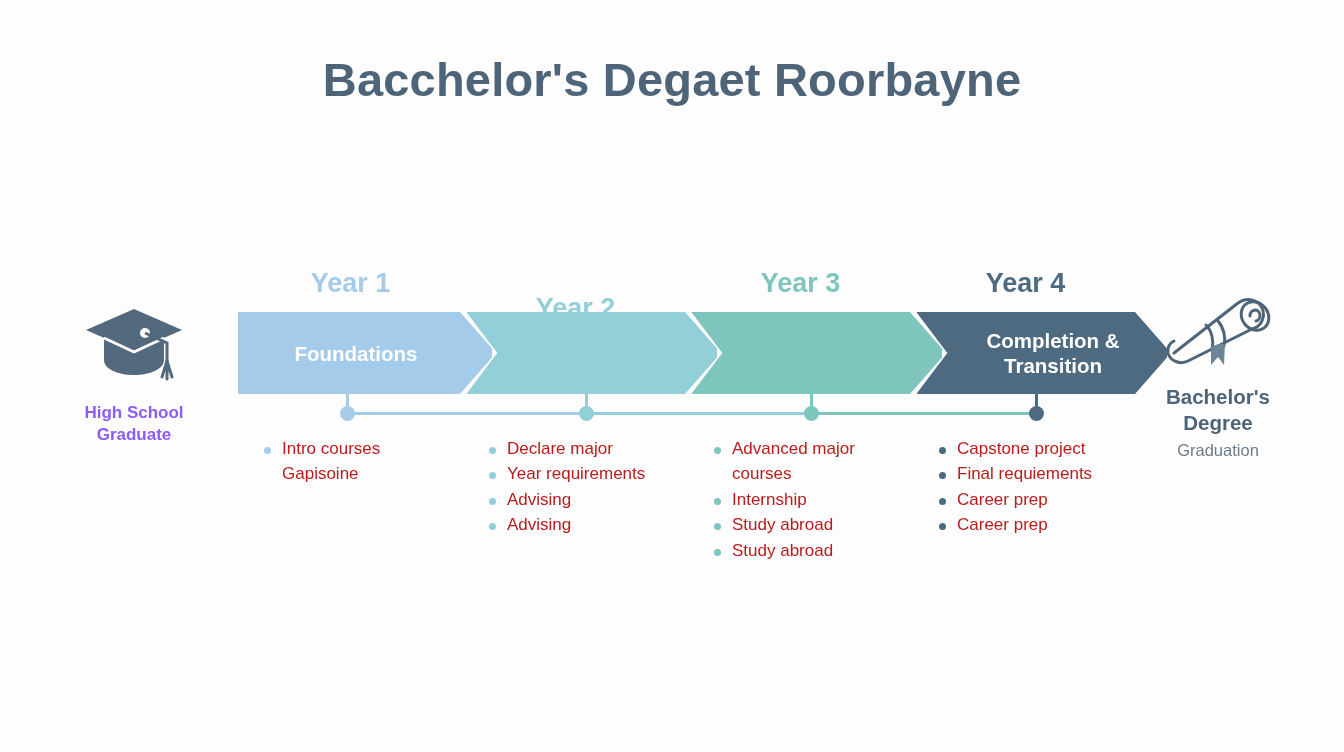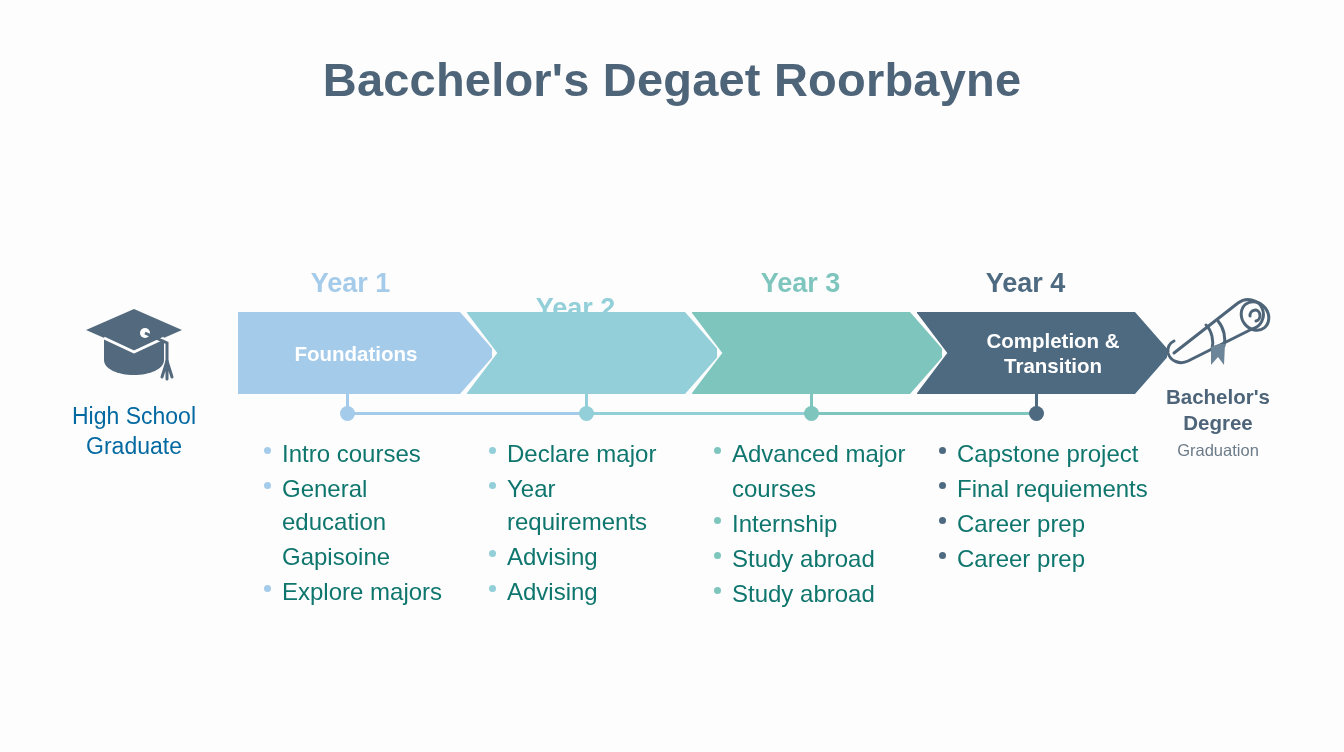--- a/index.html
+++ b/index.html
@@ -46,23 +46,23 @@
     text-align: center;
   }
   #start-node .cap-icon {
     height: 86px;
     display: flex;
     align-items: center;
     justify-content: center;
   }
   #start-node .node-label {
     margin-top: 16px;
-    font-size: 23px;
-    font-weight: normal;
-    color: #0369a1;
+    font-size: 17px;
+    font-weight: bold;
+    color: #8b5cf6;
     line-height: 1.3;
   }
 
   
   #end-node {
     position: absolute;
     left: 1123px;
     top: 290px;
     width: 190px;
     text-align: center;
@@ -158,22 +158,22 @@
 
   
   .bullet-col {
     position: absolute;
     top: 437px;
     width: 215px;
   }
   .bullet-item {
     position: relative;
     padding-left: 22px;
-    font-size: 24px;
-    color: #0f766e;
+    font-size: 17px;
+    color: #b91c1c;
     line-height: 1.38;
     margin-bottom: 2px;
   }
   .bullet-item .dot {
     position: absolute;
     left: 4px;
     top: 10px;
     width: 7px;
     height: 7px;
     border-radius: 50%;
@@ -265,23 +265,21 @@
       <div class="rail-dot" style="left: 341px; background: rgb(147, 207, 217);"></div>
       <div class="stem" style="left: 572px; background: rgb(126, 197, 190);"></div>
       <div class="rail-seg" style="left: 573px; width: 225px; background: rgb(126, 197, 190);"></div>
       <div class="rail-dot" style="left: 566px; background: rgb(126, 197, 190);"></div>
       <div class="stem" style="left: 797px; background: rgb(77, 106, 128);"></div>
       <div class="rail-dot" style="left: 791px; background: rgb(77, 106, 128);"></div>
     </div>
   <div id="bullet-cols">
       <div class="bullet-col" style="left: 260px;">
         <div class="bullet-item"><span class="dot" style="background: rgb(165, 203, 234);"></span><span>Intro courses</span></div>
-        <div class="bullet-item"><span class="dot" style="background: rgb(165, 203, 234);"></span><span>General education</span></div>
         <div class="bullet-item cont"><span>Gapisoine</span></div>
-        <div class="bullet-item"><span class="dot" style="background: rgb(165, 203, 234);"></span><span>Explore majors</span></div>
       </div>
       <div class="bullet-col" style="left: 485px;">
         <div class="bullet-item"><span class="dot" style="background: rgb(147, 207, 217);"></span><span>Declare major</span></div>
         <div class="bullet-item"><span class="dot" style="background: rgb(147, 207, 217);"></span><span>Year requirements</span></div>
         <div class="bullet-item"><span class="dot" style="background: rgb(147, 207, 217);"></span><span>Advising</span></div>
         <div class="bullet-item"><span class="dot" style="background: rgb(147, 207, 217);"></span><span>Advising</span></div>
       </div>
       <div class="bullet-col" style="left: 710px;">
         <div class="bullet-item"><span class="dot" style="background: rgb(126, 197, 190);"></span><span>Advanced major</span></div>
         <div class="bullet-item cont"><span>courses</span></div>

